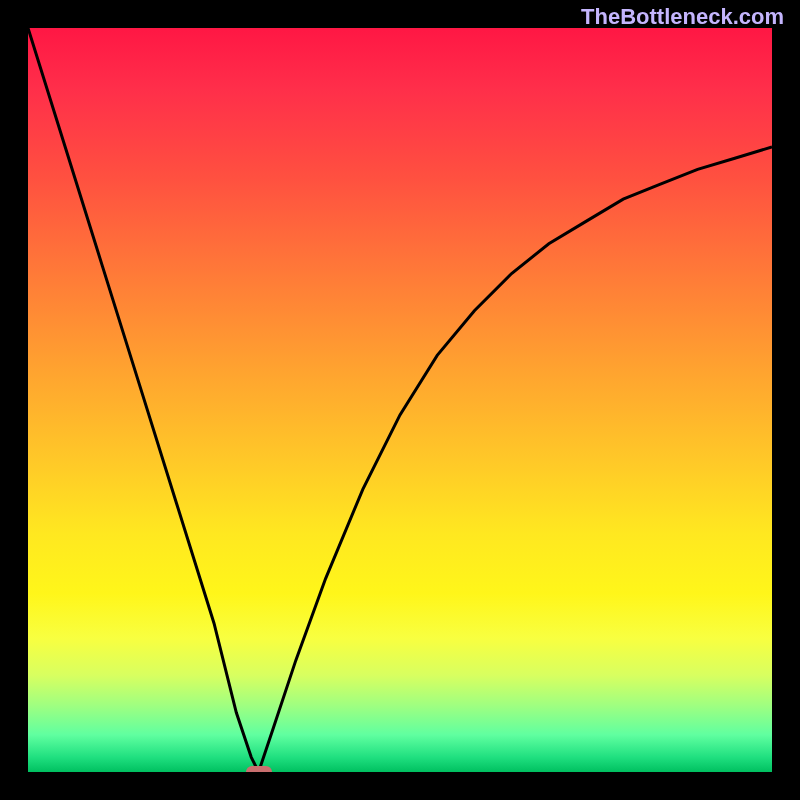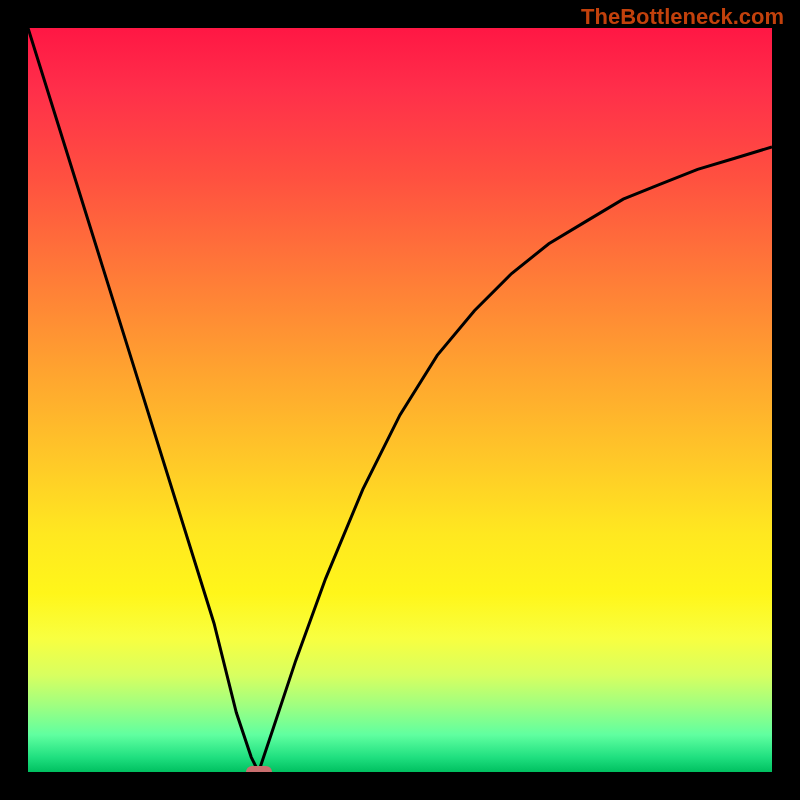--- a/index.html
+++ b/index.html
@@ -8,21 +8,21 @@
     width: 800px;
     height: 800px;
     background: #000;
     position: relative;
     font-family: Arial, Helvetica, sans-serif;
   }
   .watermark {
     position: absolute;
     top: 4px;
     right: 16px;
-    color: #c2410c;
+    color: #c4b5fd;
     font-size: 22px;
     font-weight: 600;
     z-index: 10;
     margin-left: 24px;
   }
   .plot-area {
     position: absolute;
     left: 28px;
     top: 28px;
     width: 744px;

